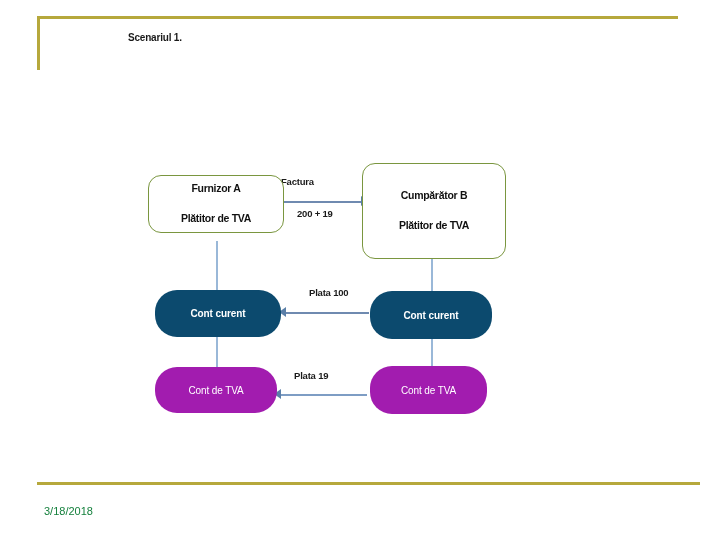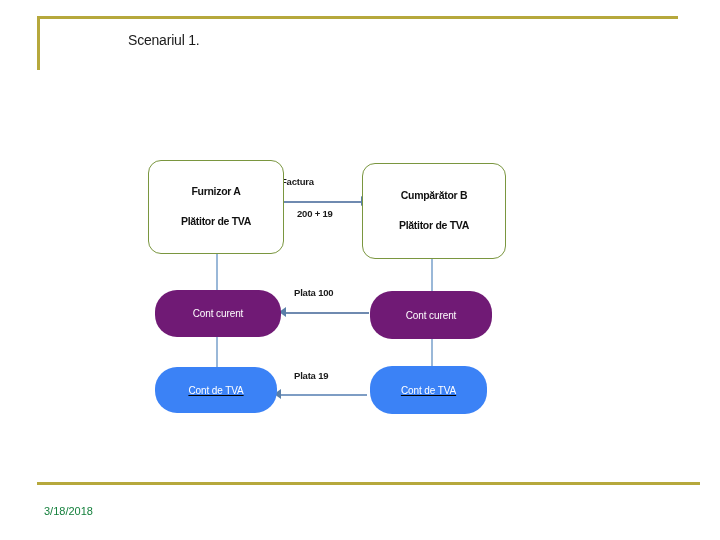--- a/index.html
+++ b/index.html
@@ -43,22 +43,22 @@
     background: #b6a83c;
   }
 
   
   .heading {
     position: absolute;
     left: 128px; top: 32px;
     width: 420px;
   }
   .heading-line1 {
-    font-size: 14px;
-    font-weight: normal;
+    font-size: 10px;
+    font-weight: bold;
     color: #1a1a1a;
     letter-spacing: -0.2px;
     margin-bottom: 19px;
     white-space: nowrap;
   }
   .heading-line2 {
     font-size: 10px;
     font-weight: bold;
     color: #1a1a1a;
     letter-spacing: -0.35px;
@@ -97,31 +97,31 @@
   }
   .node-outline .node-text.t1 { margin-bottom: 18px; }
 
   
   .node-fill .node-text {
     font-size: 10px;
     color: #ffffff;
     letter-spacing: -0.1px;
   }
   .node-blue {
-    background: #701a75;
+    background: #0c4a6e;
     border-radius: 22px;
+    font-weight: bold;
   }
   .node-green {
-    background: #3b82f6;
+    background: #a21caf;
     border-radius: 22px;
-    text-decoration: underline;
-  }
-
-  
-  #node-furnizor   { left: 148px; top: 160px; width: 136px; height: 94px; }
+  }
+
+  
+  #node-furnizor   { left: 148px; top: 175px; width: 136px; height: 58px; }
   #node-cumparator { left: 362px; top: 163px; width: 144px; height: 96px; }
   #node-cont-a     { left: 155px; top: 290px; width: 126px; height: 47px; }
   #node-cont-b     { left: 370px; top: 291px; width: 122px; height: 48px; }
   #node-tva-a      { left: 155px; top: 367px; width: 122px; height: 46px; }
   #node-tva-b      { left: 370px; top: 366px; width: 117px; height: 48px; }
 
   
   .conn {
     position: absolute;
     background: #9ab8d8;
@@ -184,21 +184,21 @@
   .edge-label {
     position: absolute;
     font-size: 9.5px;
     font-weight: bold;
     color: #1a1a1a;
     letter-spacing: -0.2px;
     white-space: nowrap;
   }
   #label-factura  { left: 281px; top: 176px; }
   #label-amount   { left: 297px; top: 208px; }
-  #label-plata100 { left: 294px; top: 287px; }
+  #label-plata100 { left: 309px; top: 287px; }
   #label-plata19  { left: 294px; top: 370px; }
 
   
   #footer-date {
     position: absolute;
     left: 44px; top: 505px;
     font-size: 11px;
     color: #15803d;
   }
 </style>

